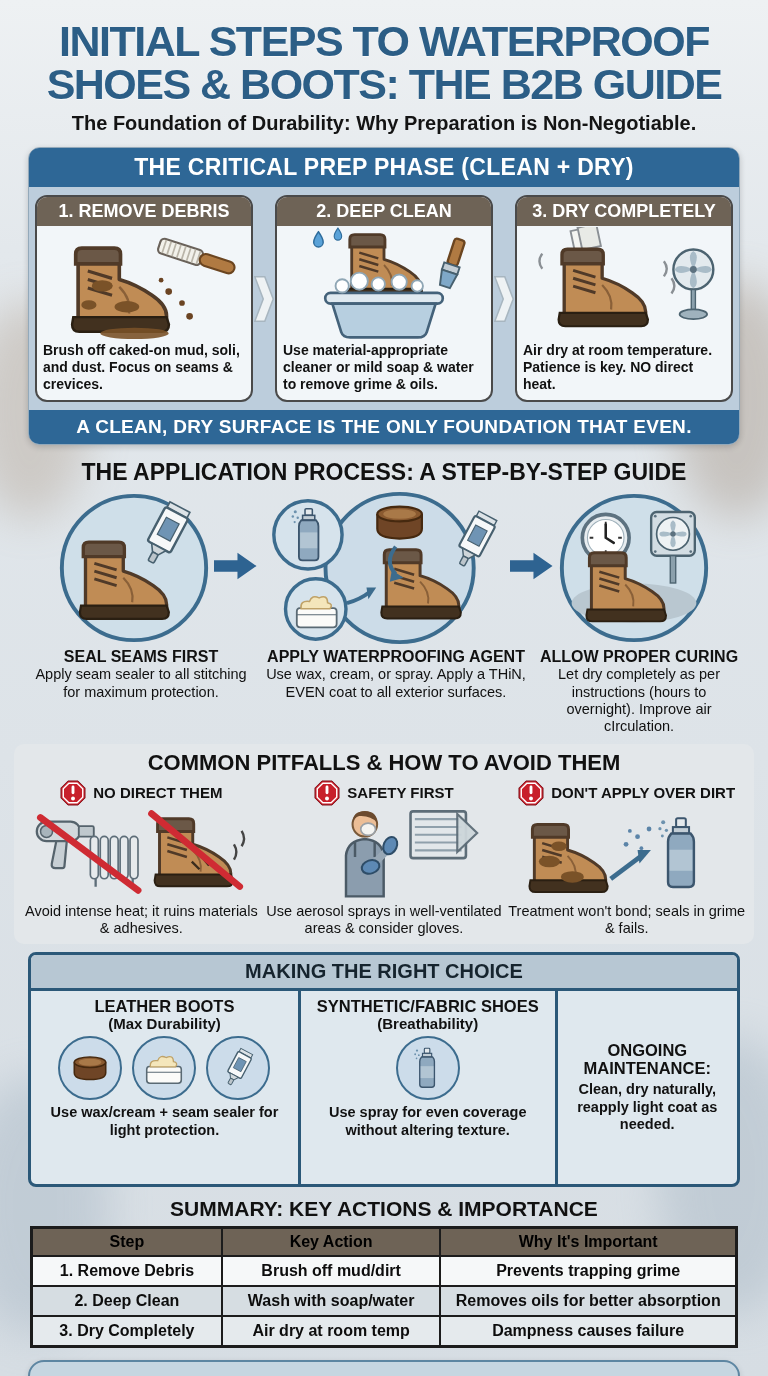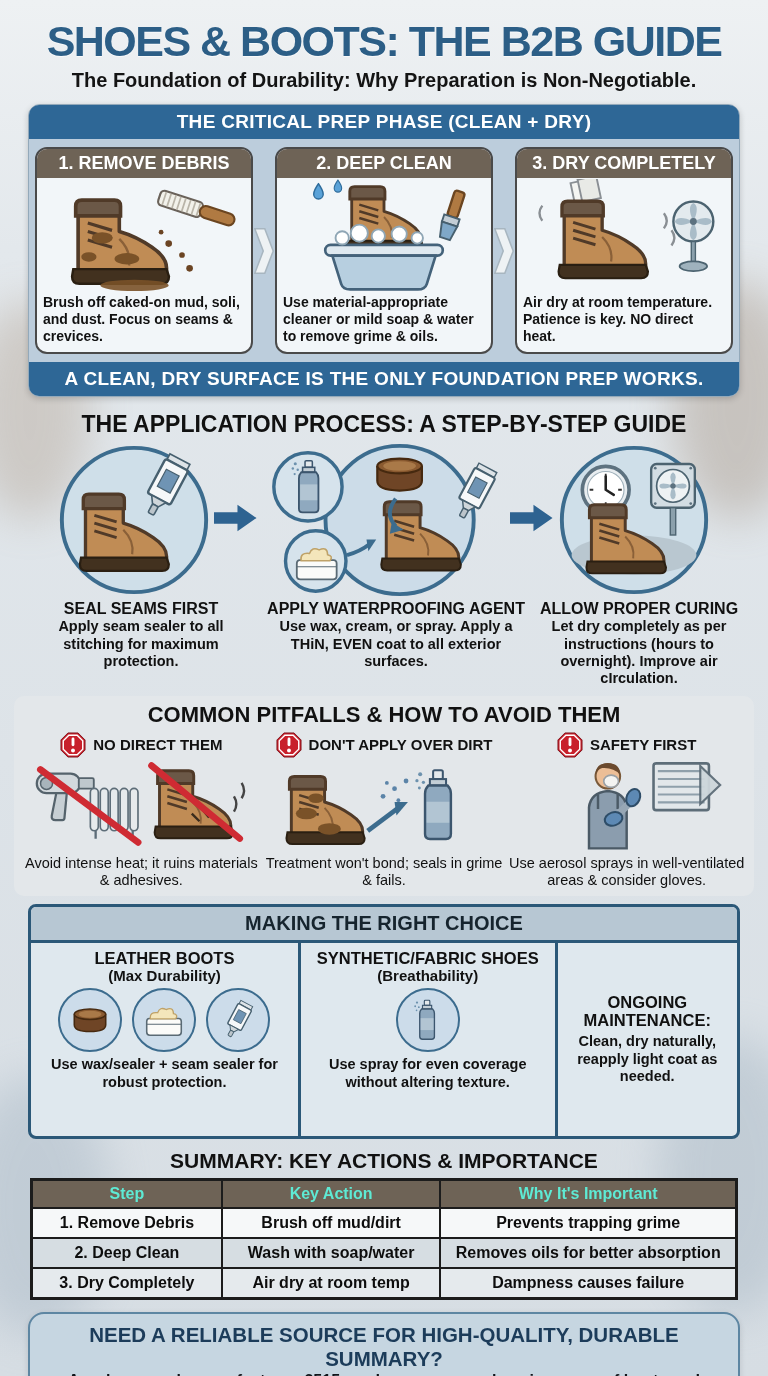--- a/index.html
+++ b/index.html
@@ -7,39 +7,39 @@
     background:linear-gradient(180deg,#eef1f3 0%,#e3e8ec 18%,#dde3e8 55%,#d6dde3 100%);
     font-family:"Liberation Sans",sans-serif;color:#111;}
   .blob{position:absolute;border-radius:50%;filter:blur(22px);z-index:0;}
   .content{position:relative;z-index:1;}
   
   .title{margin-top:20px;text-align:center;font-weight:bold;color:#2c5e86;
     font-size:43px;line-height:1.0;letter-spacing:-1.5px;text-shadow:0 1px 0 rgba(255,255,255,.6);}
   .subtitle{text-align:center;font-size:20px;font-weight:bold;margin-top:6px;color:#141414;}
   
   .prep{margin:12px 28px 0;border-radius:12px;background:#bccddc;border:1.5px solid #93a9ba;box-shadow:0 2px 6px rgba(0,0,0,.18);}
-  .prep-header{background:#2e6796;color:#fff;font-size:19px;font-weight:bold;text-align:center;padding:6px 0;border-radius:10px 10px 0 0;letter-spacing:.3px;}
+  .prep-header{background:#2e6796;color:#fff;font-size:23px;font-weight:bold;text-align:center;padding:6px 0;border-radius:10px 10px 0 0;letter-spacing:.3px;}
   .prep-body{display:flex;align-items:stretch;padding:8px 6px;}
   .step-card{flex:1;background:#f2f6f9;border:2.5px solid #4a4a4a;border-radius:12px;overflow:hidden;display:flex;flex-direction:column;}
   .step-head{background:#6e6356;color:#fff;font-weight:bold;font-size:18px;text-align:center;padding:4px 2px;}
   .step-illo{height:116px;display:flex;align-items:center;justify-content:center;}
   .step-illo svg{width:100%;height:114px;}
   .step-cap{font-size:14px;font-weight:bold;text-align:left;line-height:1.22;padding:0 6px 7px;}
   .chev{flex:0 0 22px;display:flex;align-items:center;justify-content:center;}
   .chev svg{width:20px;height:66px;}
   .prep-banner{background:#2e6796;color:#fff;font-weight:bold;font-size:19px;text-align:center;padding:6px 0;border-radius:0 0 10px 10px;letter-spacing:.3px;}
   
   .app-header{margin-top:14px;text-align:center;font-size:23px;font-weight:bold;}
   .app-row{display:flex;align-items:center;justify-content:center;margin-top:4px;}
   .arrow svg{width:44px;height:32px;margin:0 2px;}
   .app-caps{display:flex;margin:2px 24px 0;}
   .cap-col{text-align:center;padding:0 4px;}
   .cap-1{flex:0 0 226px;} .cap-2{flex:0 0 268px;} .cap-3{flex:1;}
   .cap-title{font-size:16px;font-weight:bold;}
-  .cap-text{font-size:14.5px;font-weight:700;line-height:1.2;}
+  .cap-text{font-size:14.5px;font-weight:400;line-height:1.2;}
   
   .pit{margin:8px 14px 0;background:#e3e7ea;border-radius:10px;padding:6px 6px 6px;}
   .pit-header{text-align:center;font-size:22px;font-weight:bold;}
   .pit-row{display:flex;margin-top:4px;}
   .pit-col{flex:1;display:flex;flex-direction:column;align-items:center;}
   .pit-label{display:flex;align-items:center;gap:7px;font-size:15px;font-weight:bold;}
   .pit-label svg{width:26px;height:26px;}
   .pit-illo svg{width:228px;height:92px;}
   .pit-cap{font-size:14.5px;font-weight:500;text-align:center;line-height:1.2;margin-top:1px;}
   
@@ -53,21 +53,21 @@
   .choice-title{font-size:16.5px;font-weight:bold;text-align:center;line-height:1.15;}
   .choice-sub{font-size:15px;font-weight:bold;line-height:1.05;}
   .circle-row{display:flex;gap:10px;margin:5px 0 4px;}
   .icon-circle{width:60px;height:60px;border-radius:50%;background:#ccdcea;border:2.5px solid #3c6c8e;display:flex;align-items:center;justify-content:center;}
   .icon-circle svg{width:44px;height:44px;}
   .choice-cap{font-size:14.5px;font-weight:bold;text-align:center;line-height:1.2;}
   .c3 .choice-cap{font-weight:700;margin-top:3px;}
   
   .sum-header{text-align:center;font-size:21px;font-weight:bold;margin-top:10px;}
   table.summary{width:708px;margin:5px auto 0;border-collapse:collapse;border:3px solid #1c1c1c;}
-  table.summary th{background:#6e6356;color:#5eead4;font-size:16px;font-weight:bold;padding:4px 2px;border:2px solid #1c1c1c;}
+  table.summary th{background:#6e6356;color:#000000;font-size:16px;font-weight:bold;padding:4px 2px;border:2px solid #1c1c1c;}
   table.summary td{font-size:16px;font-weight:600;text-align:center;padding:5px 4px;border:2px solid #1c1c1c;color:#0d0d0d;}
   .r1{background:#f6f8f9;} .r2{background:#d6dde2;} .r3{background:#e5eaed;}
   
   .foot{margin:12px 28px 0;background:#c6d6e1;border:2.5px solid #5d86a2;border-radius:16px;text-align:center;padding:9px 12px;position:relative;box-shadow:0 2px 6px rgba(0,0,0,.12);}
   .foot-head{font-size:20.5px;font-weight:bold;color:#1c3c5a;}
   .foot-body{font-size:16px;font-weight:600;line-height:1.26;color:#10151a;}
 </style>
 </head>
 <body>
 
@@ -199,20 +199,21 @@
 
 <div class="page">
   <div class="blob" style="left:-30px;top:300px;width:120px;height:220px;background:#9c8268;opacity:.28"></div>
   <div class="blob" style="right:-34px;top:280px;width:130px;height:240px;background:#8d745c;opacity:.3"></div>
   <div class="blob" style="left:-40px;bottom:40px;width:150px;height:260px;background:#8fa3b5;opacity:.3"></div>
   <div class="blob" style="right:-40px;bottom:60px;width:150px;height:280px;background:#93a6b6;opacity:.32"></div>
 
   <div class="content">
 
     <div class="title">
+      <div>INITIAL STEPS TO WATERPROOF</div>
       <div>SHOES &amp; BOOTS: THE B2B GUIDE</div>
     </div>
     <div class="subtitle">The Foundation of Durability: Why Preparation is Non-Negotiable.</div>
 
     <div class="prep">
       <div class="prep-header">THE CRITICAL PREP PHASE (CLEAN + DRY)</div>
       <div class="prep-body">
 
         <div class="step-card">
           <div class="step-head">1. REMOVE DEBRIS</div>
@@ -278,21 +279,21 @@
                 <rect x="60" y="0" width="20" height="24" fill="#e8eae6" stroke="#8a8f94" stroke-width="2"></rect>
               </g>
               <use href="#sym-boot" x="24" y="14" width="118" height="94"></use>
               <path d="M20,44 q-6,-8 0,-16 M148,52 q6,-8 0,-16 M156,70 q6,-8 0,-16" stroke="#8a8f94" stroke-width="2.5" fill="none"></path>
               <use href="#sym-fan" x="150" y="4" width="58" height="112"></use>
             </svg>
           </div>
           <div class="step-cap">Air dry at room temperature. Patience is key. NO direct heat.</div>
         </div>
       </div>
-      <div class="prep-banner">A CLEAN, DRY SURFACE IS THE ONLY FOUNDATION PREP WORKS.</div>
+      <div class="prep-banner">A CLEAN, DRY SURFACE IS THE ONLY FOUNDATION THAT EVEN.</div>
     </div>
 
     <div class="app-header">THE APPLICATION PROCESS: A STEP-BY-STEP GUIDE</div>
     <div class="app-row">
       <svg width="156" height="156" viewBox="0 0 160 160">
         <circle cx="80" cy="80" r="74" fill="#cfdfe9" stroke="#3c6c8e" stroke-width="4"></circle>
         <use href="#sym-boot" x="12" y="44" width="114" height="92"></use>
         <use href="#sym-tube" x="82" y="8" width="60" height="76"></use>
       </svg>
       <div class="arrow"><svg viewBox="0 0 60 42">
@@ -359,54 +360,54 @@
               <line x1="126" y1="8" x2="218" y2="84" stroke="#cf2b33" stroke-width="7" stroke-linecap="round"></line>
             </svg>
           </div>
           <div class="pit-cap">Avoid intense heat; it ruins materials &amp; adhesives.</div>
         </div>
         <div class="pit-col">
           <div class="pit-label">
             <svg viewBox="0 0 40 40">
                 <use href="#sym-stop"></use>
               </svg>
+            <span>SAFETY FIRST</span>
+          </div>
+          <div class="pit-illo">
+            <svg viewBox="0 0 230 96">
+              <use href="#sym-person" x="56" y="2" width="78" height="94"></use>
+              <use href="#sym-vent" x="138" y="2" width="78" height="56"></use>
+            </svg>
+          </div>
+          <div class="pit-cap">Use aerosol sprays in well-ventilated areas &amp; consider gloves.</div>
+        </div>
+        <div class="pit-col">
+          <div class="pit-label">
+            <svg viewBox="0 0 40 40">
+                <use href="#sym-stop"></use>
+              </svg>
             <span>DON'T APPLY OVER DIRT</span>
           </div>
           <div class="pit-illo">
             <svg viewBox="0 0 230 96">
               <use href="#sym-boot" x="2" y="10" width="102" height="84"></use>
               <ellipse cx="34" cy="58" rx="11" ry="6" fill="#7a5228"></ellipse>
               <ellipse cx="58" cy="74" rx="12" ry="6" fill="#7a5228"></ellipse>
               <ellipse cx="44" cy="42" rx="8" ry="5" fill="#7a5228"></ellipse>
               <use href="#sym-spray" x="146" y="6" width="54" height="86"></use>
               <circle cx="138" cy="24" r="2.5" fill="#5b84a8"></circle>
                 <circle cx="126" cy="32" r="2.5" fill="#5b84a8"></circle>
               <circle cx="114" cy="40" r="2.5" fill="#5b84a8"></circle>
                 <circle cx="130" cy="44" r="2" fill="#5b84a8"></circle>
               <circle cx="118" cy="26" r="2" fill="#5b84a8"></circle>
               <line x1="98" y1="76" x2="130" y2="52" stroke="#3c6c8e" stroke-width="5"></line>
               <polygon points="126,46 140,46 128,60" fill="#3c6c8e"></polygon>
             </svg>
           </div>
           <div class="pit-cap">Treatment won't bond; seals in grime &amp; fails.</div>
-        </div>
-        <div class="pit-col">
-          <div class="pit-label">
-            <svg viewBox="0 0 40 40">
-                <use href="#sym-stop"></use>
-              </svg>
-            <span>SAFETY FIRST</span>
-          </div>
-          <div class="pit-illo">
-            <svg viewBox="0 0 230 96">
-              <use href="#sym-person" x="56" y="2" width="78" height="94"></use>
-              <use href="#sym-vent" x="138" y="2" width="78" height="56"></use>
-            </svg>
-          </div>
-          <div class="pit-cap">Use aerosol sprays in well-ventilated areas &amp; consider gloves.</div>
         </div>
       </div>
     </div>
 
     <div class="choice">
       <div class="choice-header">MAKING THE RIGHT CHOICE</div>
       <div class="choice-body">
         <div class="choice-col c1">
           <div class="choice-title">LEATHER BOOTS</div>
           <div class="choice-sub">(Max Durability)</div>
@@ -420,21 +421,21 @@
                 <svg viewBox="0 0 84 66">
                   <use href="#sym-cream"></use>
                 </svg>
               </div>
             <div class="icon-circle">
                 <svg viewBox="0 0 72 92">
                   <use href="#sym-tube"></use>
                 </svg>
               </div>
           </div>
-          <div class="choice-cap">Use wax/sealer + seam sealer for robust protection.</div>
+          <div class="choice-cap">Use wax/cream + seam sealer for light protection.</div>
         </div>
         <div class="choice-col c2">
           <div class="choice-title">SYNTHETIC/FABRIC SHOES</div>
           <div class="choice-sub">(Breathability)</div>
           <div class="circle-row">
             <div class="icon-circle">
                 <svg viewBox="0 0 64 96">
                   <use href="#sym-spray"></use>
                 </svg>
               </div>

